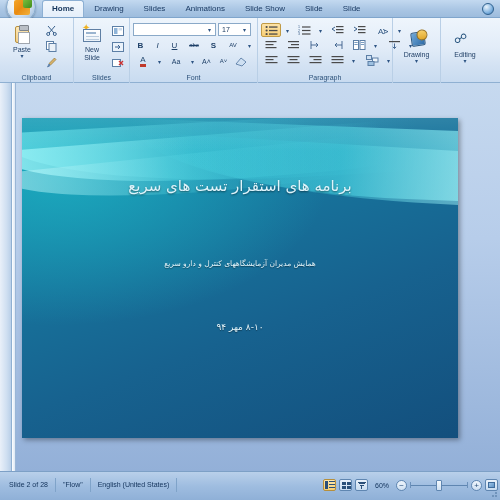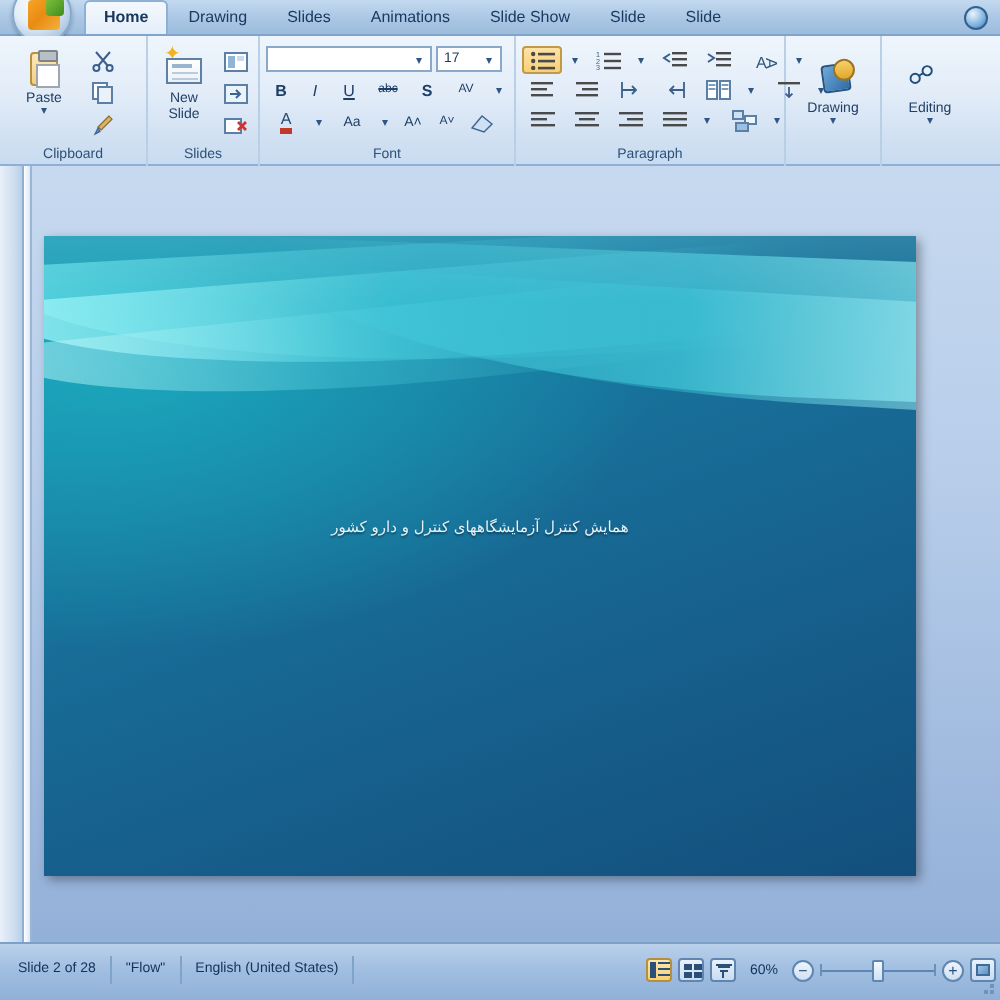--- a/index.html
+++ b/index.html
@@ -600,21 +600,23 @@
 
     <div class="slide">
       <div class="sbg"></div>
       <div class="wave w1"></div>
       <div class="wave w2"></div>
       <div class="wave w3"></div>
       <div class="wave w4"></div>
       <div class="wave w5"></div>
       <div class="sheen"></div>
 
-      <div class="s-sub">همایش کنترل آزمایشگاههای کنترل و دارو کشور</div>
+      <div class="s-title">برنامه های استقرار تست های سریع</div>
+      <div class="s-sub">همایش مدیران آزمایشگاههای کنترل و دارو سریع</div>
+      <div class="s-date">۸-۱۰ مهر ۹۴</div>
     </div>
   </div>
 
   <div class="statusbar">
     <div class="sb-inner">
       <div class="sb-cell">Slide 2 of 28</div>
       <div class="sb-cell">"Flow"</div>
       <div class="sb-cell">English (United States)</div>
       <div class="sb-spacer"></div>
 

